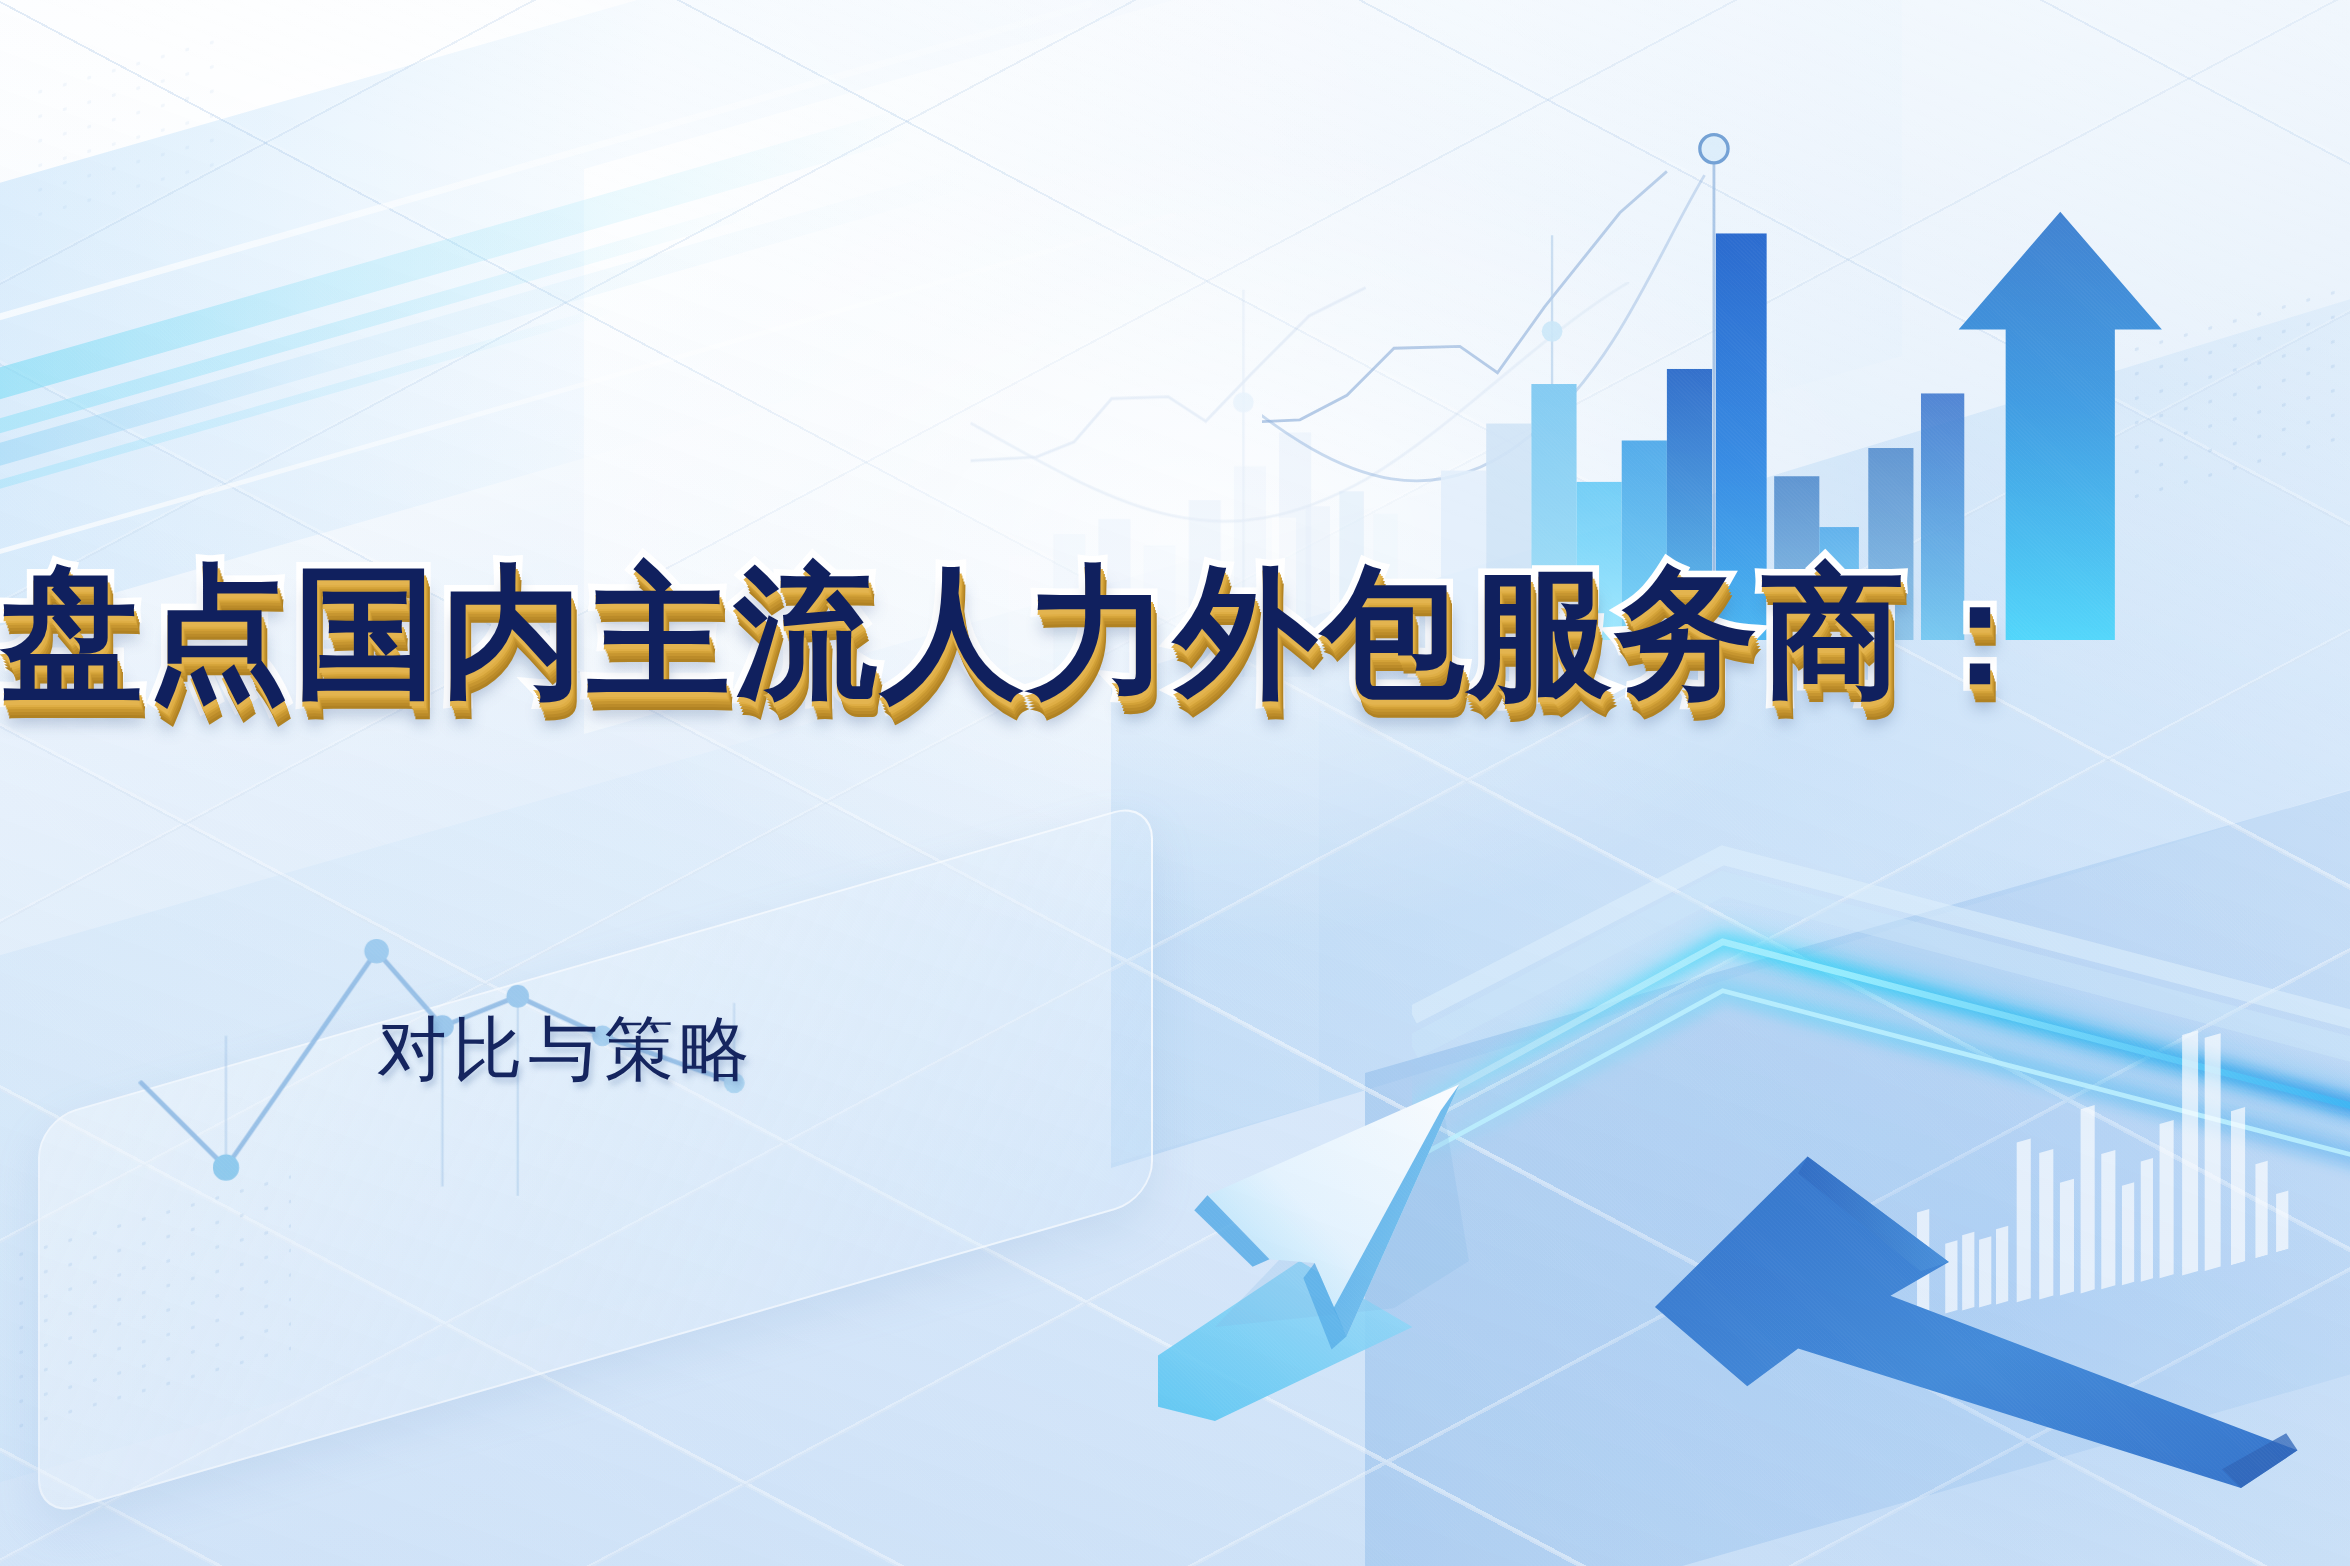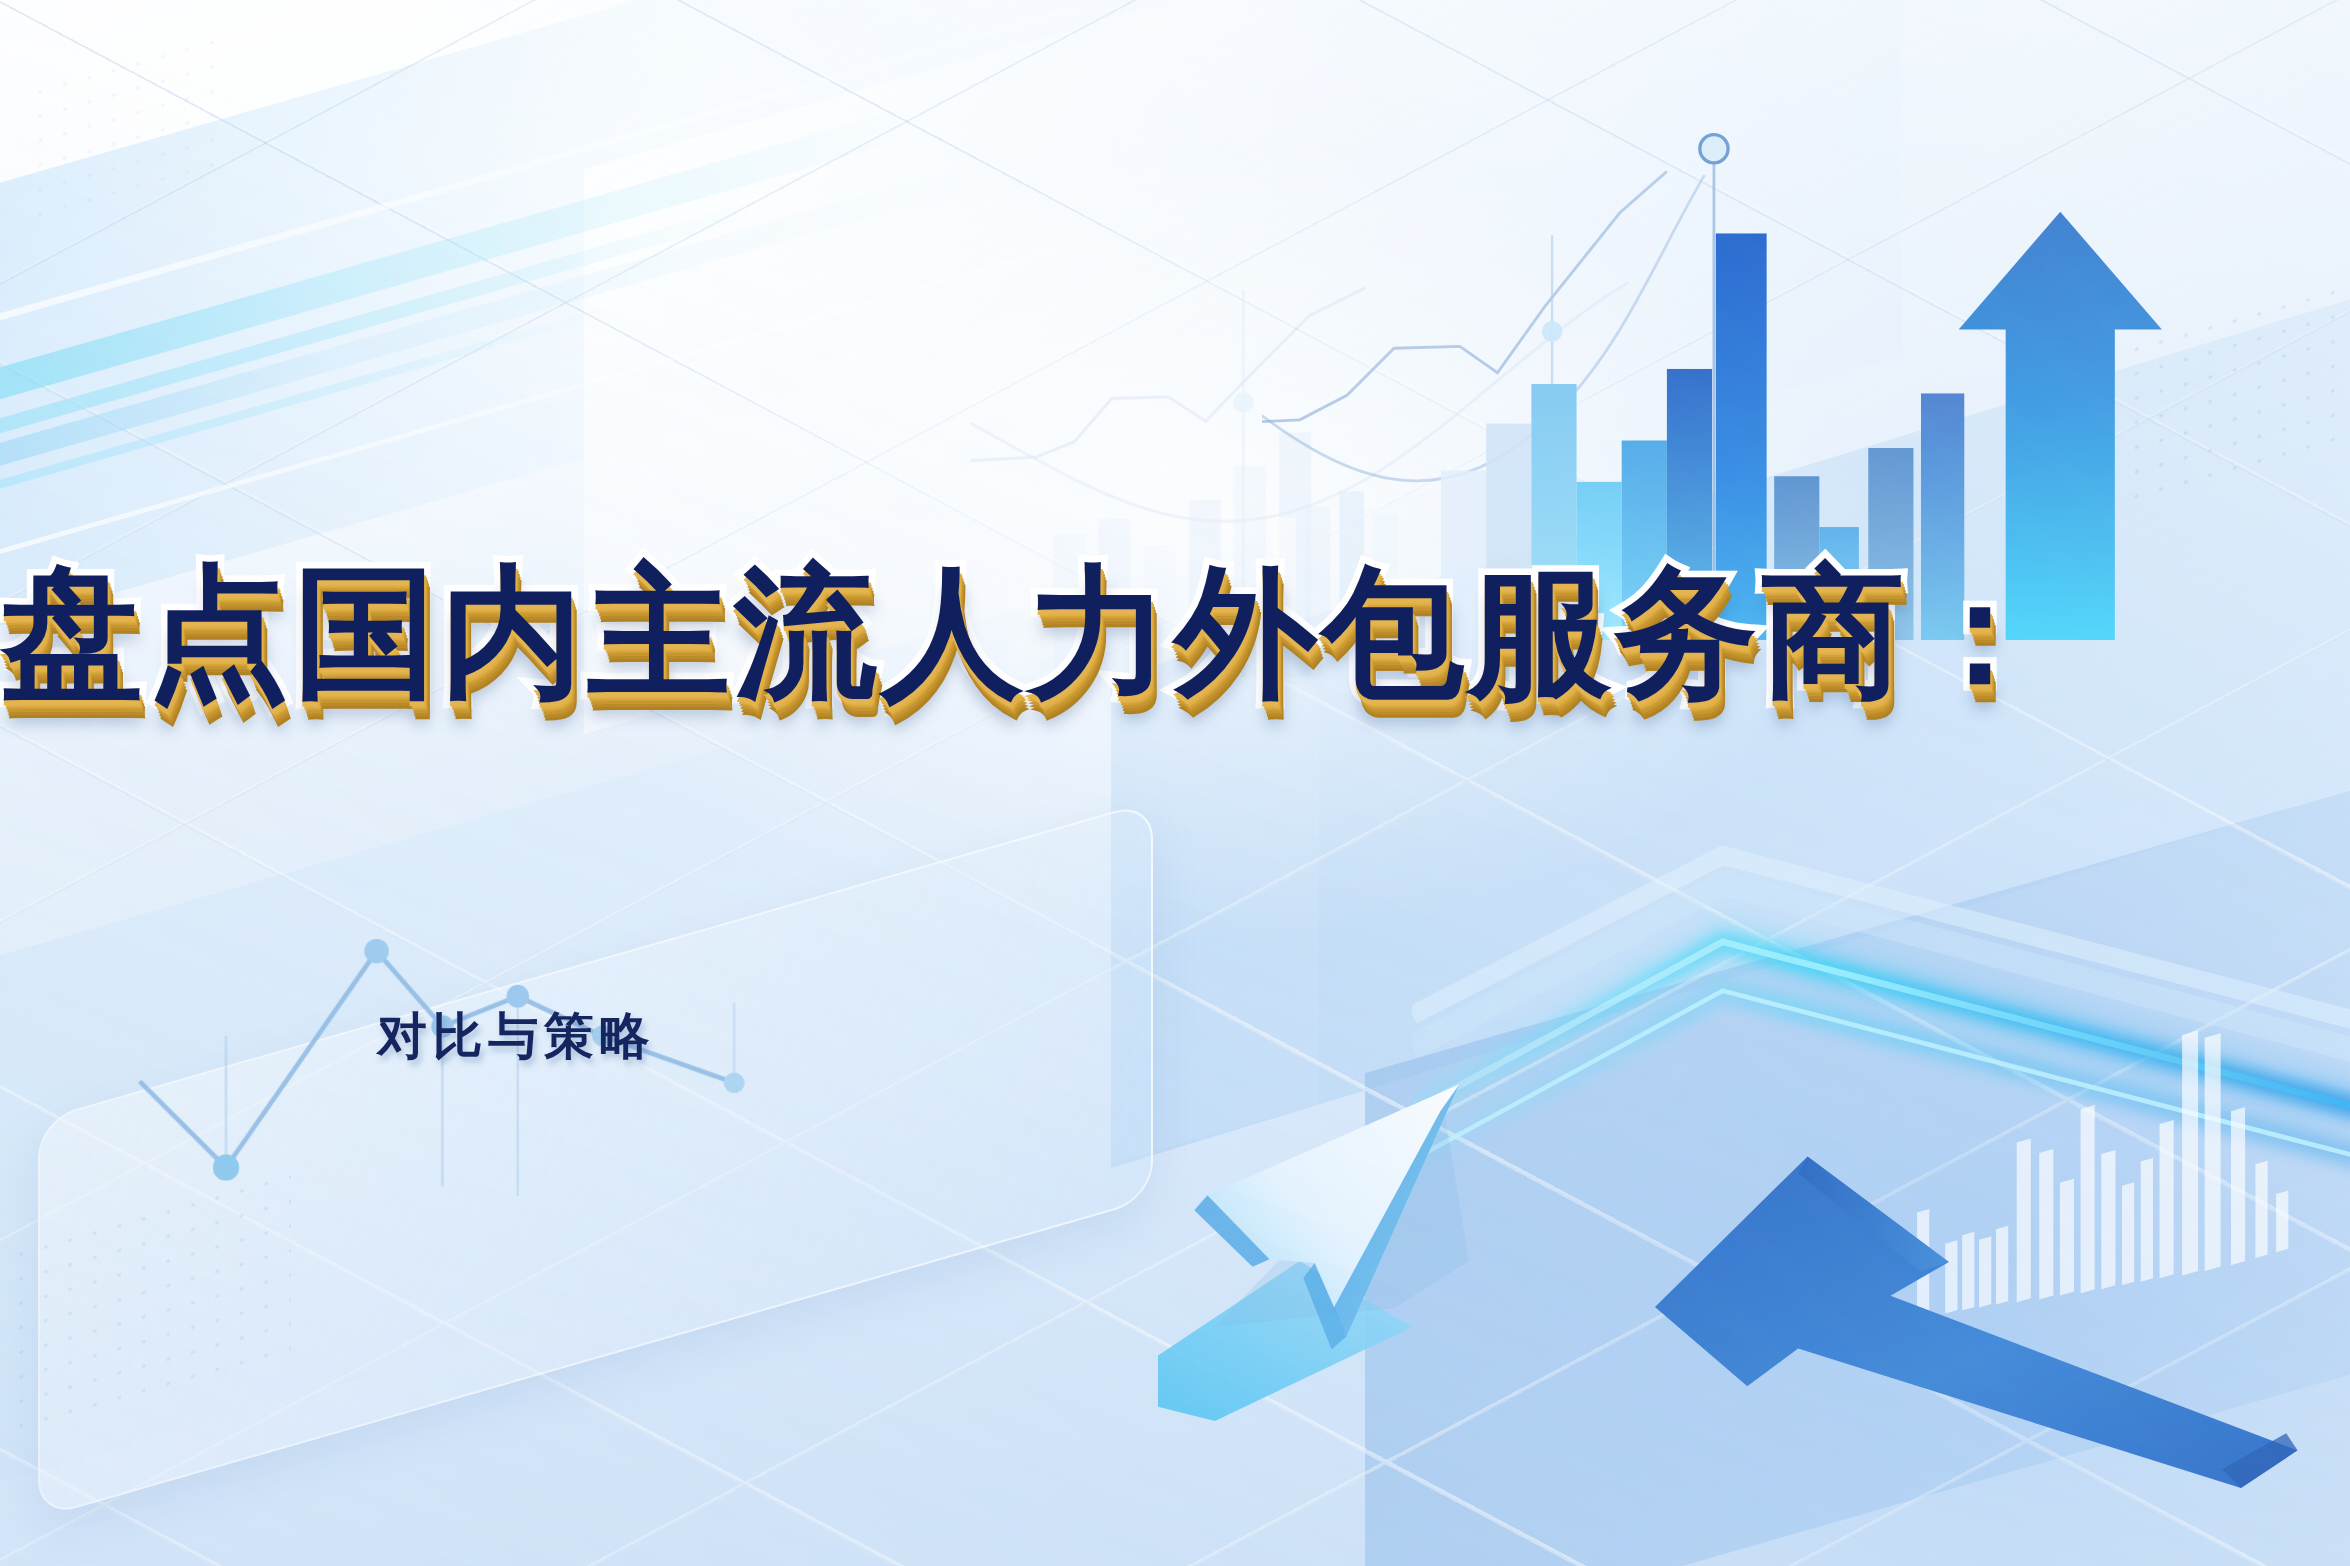--- a/index.html
+++ b/index.html
@@ -157,22 +157,22 @@
       3.8px 12.2px 0 #c79630,
       4.7px 15px 0 #bb8b29,
       5.6px 18px 0 #b08223,
       3.8px 22.6px 15px rgba(60,90,140,.35);
   }
   .tline.l2{font-size:143px;}
 
   .subtitle{
     position:absolute;left:377px;top:1003px;
     font-family:"DejaVu Sans","Liberation Sans",sans-serif;
-    font-weight:700;
-    font-size:50px;
+    font-weight:400;
+    font-size:70px;
     letter-spacing:5.6px;
     color:#15255f;
     z-index:40;
     text-shadow:2.8px 4.7px 6.6px rgba(80,115,165,.35);
   }
 
   
   .vignette{
     left:0;top:0;width:2350px;height:1567px;
     background:linear-gradient(200deg,rgba(255,255,255,.25) 0%,rgba(255,255,255,0) 35%,rgba(150,190,235,.16) 100%);

